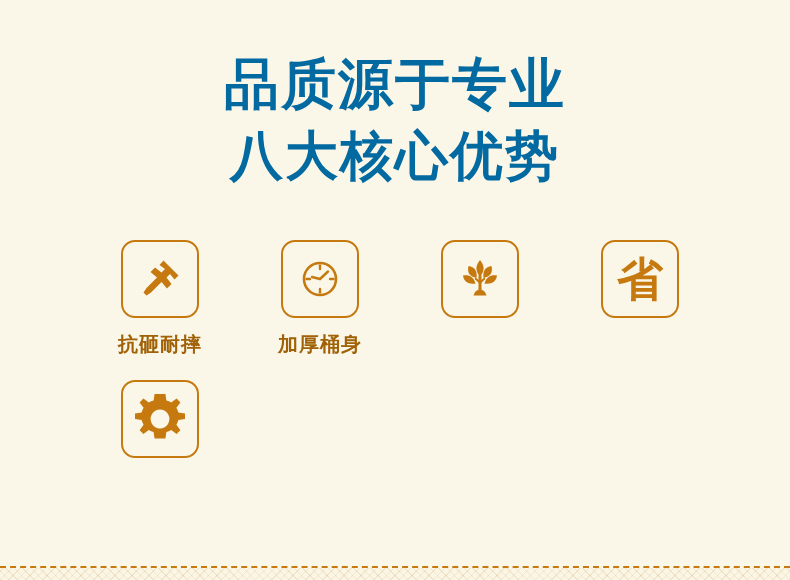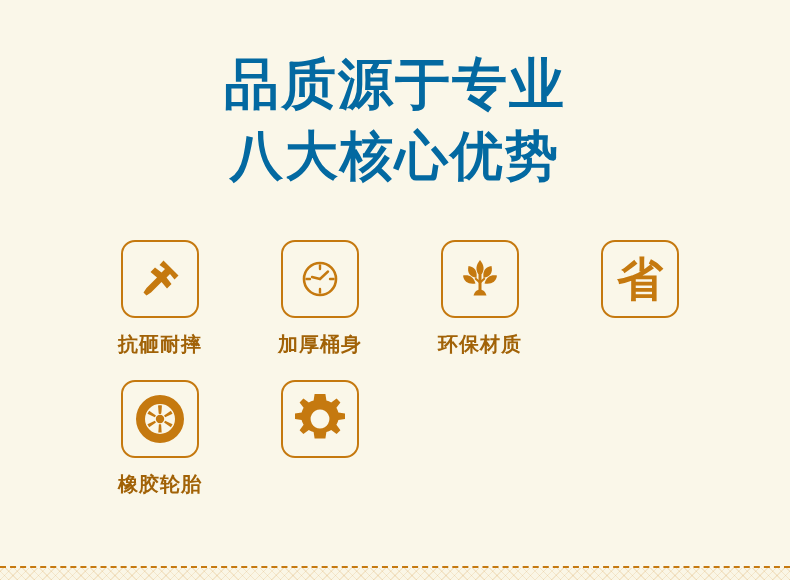--- a/index.html
+++ b/index.html
@@ -135,50 +135,29 @@
             <path d="M13.5 12 C19.5 13 22.5 16.5 21.5 24 C14.5 22.5 12 18.5 13.5 12 Z"></path>
             <path d="M36.5 12 C38 18.5 35.5 22.5 28.5 24 C27.5 16.5 30.5 13 36.5 12 Z"></path>
             <path d="M8 21.5 C14 20.5 18.5 22.5 20.5 29.5 C13.5 30.5 9 28 8 21.5 Z"></path>
             <path d="M42 21.5 C41 28 36.5 30.5 29.5 29.5 C31.5 22.5 36 20.5 42 21.5 Z"></path>
             <path d="M23.5 21 h3 v17 h-3 Z"></path>
             <path d="M18.5 41.5 C19.5 37.5 22 35.5 25 35.5 C28 35.5 30.5 37.5 31.5 41.5 Z"></path>
             <path d="M25 30 L19.5 25 L20.8 23.4 L25 27 L29.2 23.4 L30.5 25 Z"></path>
           </g>
         </svg>
       </div>
-      <div class="caption">环保材质</div>
     </div>
 
 
     <div class="cell">
       <div class="iconbox">
         <span class="glyphbox">省</span>
       </div>
     </div>
 
-    <div class="cell">
-      <div class="iconbox">
-        <svg width="52" height="52" viewBox="0 0 52 52">
-          <g fill="#c5790f">
-            <path d="M26 2 A24 24 0 1 0 26 50 A24 24 0 1 0 26 2 Z M26 11 A15 15 0 1 1 26 41 A15 15 0 1 1 26 11 Z"></path>
-            <circle cx="26" cy="26" r="4.2"></circle>
-            <path d="M24.3 12.5 h3.4 l-.6 8.2 h-2.2 Z"></path>
-            <path d="M24.3 39.5 h3.4 l-.6 -8.2 h-2.2 Z" transform="rotate(180 26 26)"></path>
-            <g>
-              <path d="M24.3 12.5 h3.4 l-.6 8.2 h-2.2 Z" transform="rotate(60 26 26)"></path>
-              <path d="M24.3 12.5 h3.4 l-.6 8.2 h-2.2 Z" transform="rotate(120 26 26)"></path>
-              <path d="M24.3 12.5 h3.4 l-.6 8.2 h-2.2 Z" transform="rotate(180 26 26)"></path>
-              <path d="M24.3 12.5 h3.4 l-.6 8.2 h-2.2 Z" transform="rotate(240 26 26)"></path>
-              <path d="M24.3 12.5 h3.4 l-.6 8.2 h-2.2 Z" transform="rotate(300 26 26)"></path>
-            </g>
-          </g>
-        </svg>
-      </div>
-      <div class="caption">橡胶轮胎</div>
-    </div>
 
     <div class="cell">
       <div class="iconbox">
         <svg width="54" height="54" viewBox="0 0 54 54">
           <path fill="#c5790f" fill-rule="evenodd" d="
             M27 2
             l5.4 0 l1.0 6.6 a19.4 19.4 0 0 1 4.8 2.0 l5.4 -4.0 l3.8 3.8 l-4.0 5.4 a19.4 19.4 0 0 1 2.0 4.8 l6.6 1.0 l0 5.4 l-6.6 1.0 a19.4 19.4 0 0 1 -2.0 4.8 l4.0 5.4 l-3.8 3.8 l-5.4 -4.0 a19.4 19.4 0 0 1 -4.8 2.0 l-1.0 6.6 l-5.4 0 l-5.4 0 l-1.0 -6.6 a19.4 19.4 0 0 1 -4.8 -2.0 l-5.4 4.0 l-3.8 -3.8 l4.0 -5.4 a19.4 19.4 0 0 1 -2.0 -4.8 l-6.6 -1.0 l0 -5.4 l6.6 -1.0 a19.4 19.4 0 0 1 2.0 -4.8 l-4.0 -5.4 l3.8 -3.8 l5.4 4.0 a19.4 19.4 0 0 1 4.8 -2.0 l1.0 -6.6 Z
             M27 17.6 a9.4 9.4 0 1 0 0.01 0 Z"></path>
         </svg>
       </div>

